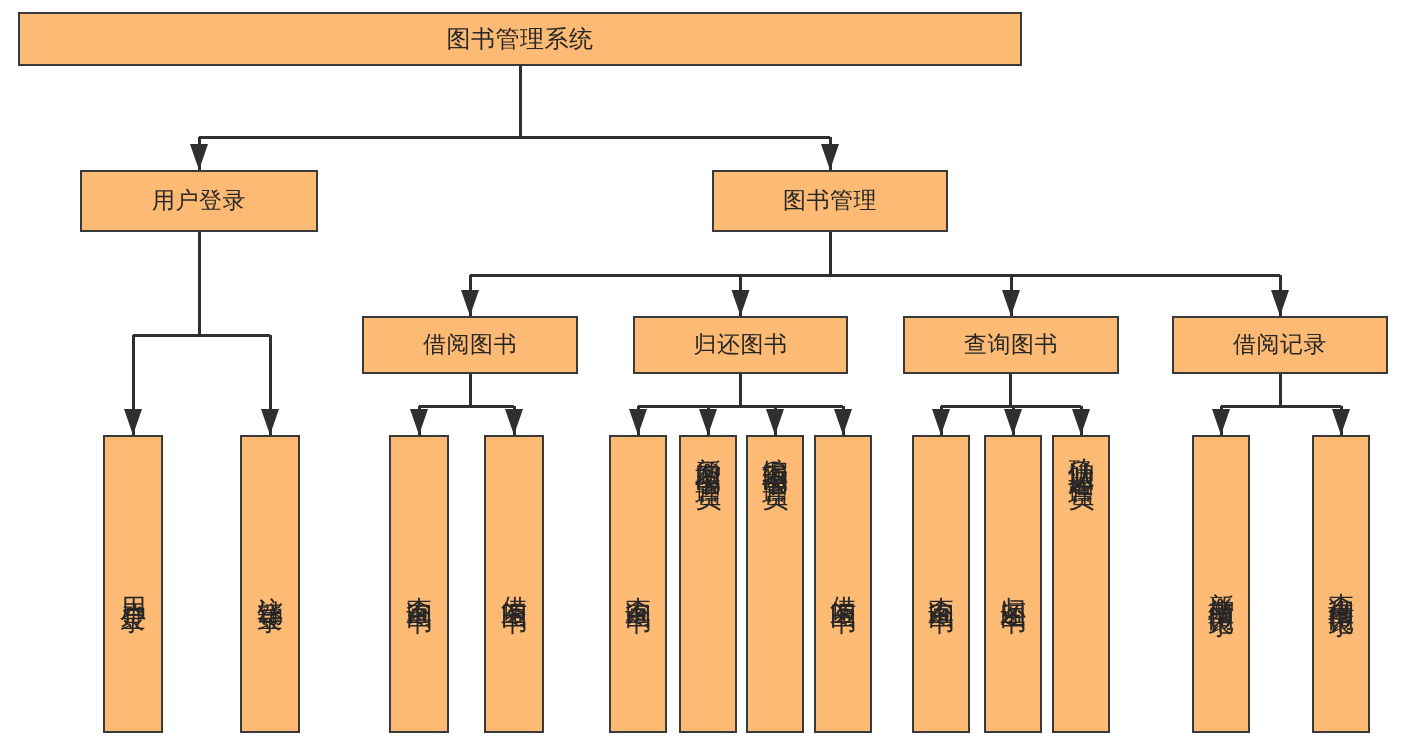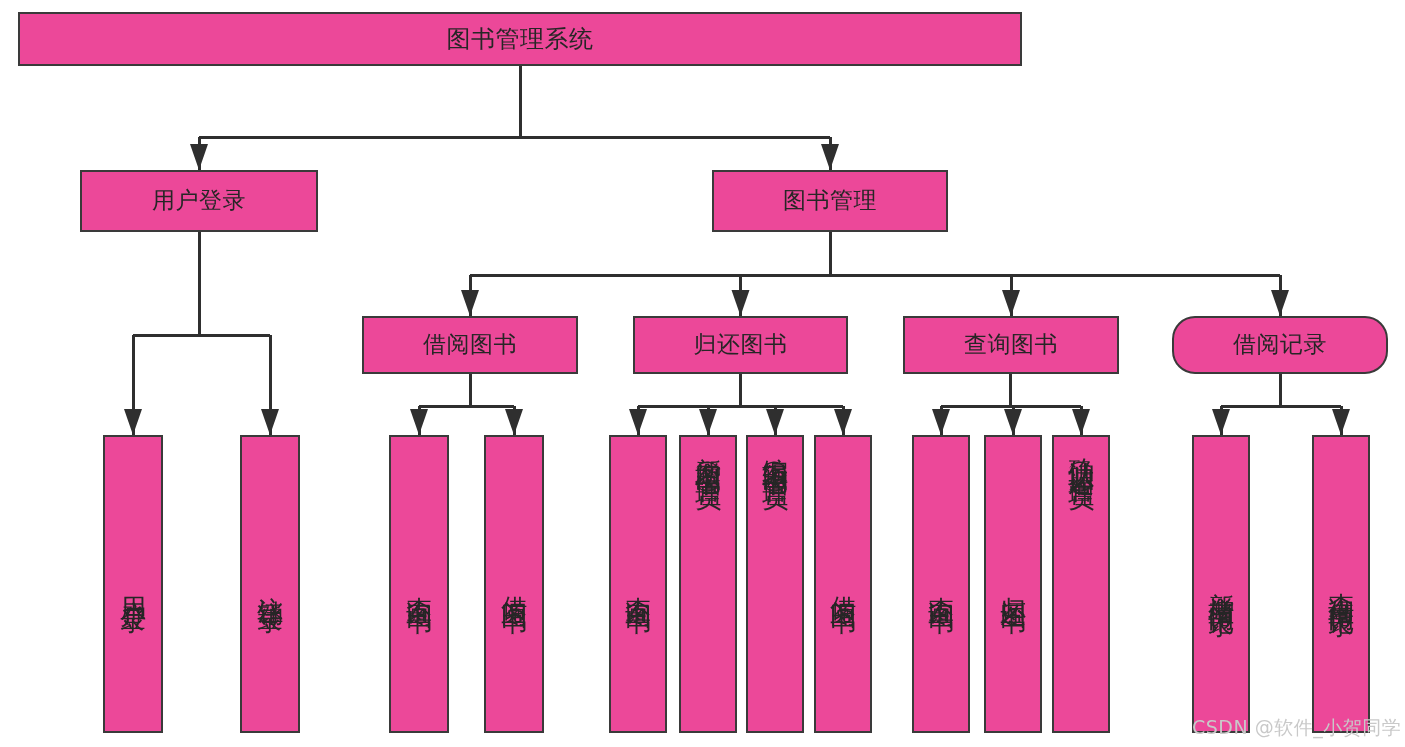--- a/index.html
+++ b/index.html
@@ -21,21 +21,21 @@
     position: absolute;
     left: 0;
     top: 0;
     width: 1405px;
     height: 747px;
   }
   .node {
     position: absolute;
     box-sizing: border-box;
     border: 2px solid #3a3a3a;
-    background: #ec4899;
+    background: #fdba74;
     color: #262626;
     display: flex;
     align-items: center;
     justify-content: center;
     z-index: 2;
   }
   .node-label {
     display: block;
     white-space: pre;
     letter-spacing: 0.5px;
@@ -143,21 +143,21 @@
       </div>
       <div class="node horizontal" style="left: 362px; top: 316px; width: 216px; height: 58px;">
         <span class="node-label">借阅图书</span>
       </div>
       <div class="node horizontal" style="left: 633px; top: 316px; width: 215px; height: 58px;">
         <span class="node-label">归还图书</span>
       </div>
       <div class="node horizontal" style="left: 903px; top: 316px; width: 216px; height: 58px;">
         <span class="node-label">查询图书</span>
       </div>
-      <div class="node horizontal" style="left: 1172px; top: 316px; width: 216px; height: 58px; border-radius: 23px;">
+      <div class="node horizontal" style="left: 1172px; top: 316px; width: 216px; height: 58px;">
         <span class="node-label">借阅记录</span>
       </div>
       <div class="node vertical centered" style="left: 103px; top: 435px; width: 60px; height: 298px;">
         <span class="node-label">用户登录</span>
       </div>
       <div class="node vertical centered" style="left: 240px; top: 435px; width: 60px; height: 298px;">
         <span class="node-label">注销登录</span>
       </div>
       <div class="node vertical centered" style="left: 389px; top: 435px; width: 60px; height: 298px;">
         <span class="node-label">查询图书</span>
@@ -186,14 +186,13 @@
       <div class="node vertical" style="left: 1052px; top: 435px; width: 58px; height: 298px;">
         <span class="node-label">确认归还（管理员）</span>
       </div>
       <div class="node vertical centered" style="left: 1192px; top: 435px; width: 58px; height: 298px;">
         <span class="node-label">新增借阅记录</span>
       </div>
       <div class="node vertical centered" style="left: 1312px; top: 435px; width: 58px; height: 298px;">
         <span class="node-label">查询借阅记录</span>
       </div>
     </div>
-  <div class="watermark" style="left:1192px; top:715px;">CSDN @软件_小贺同学</div>
 </div>
 
 </body></html>

